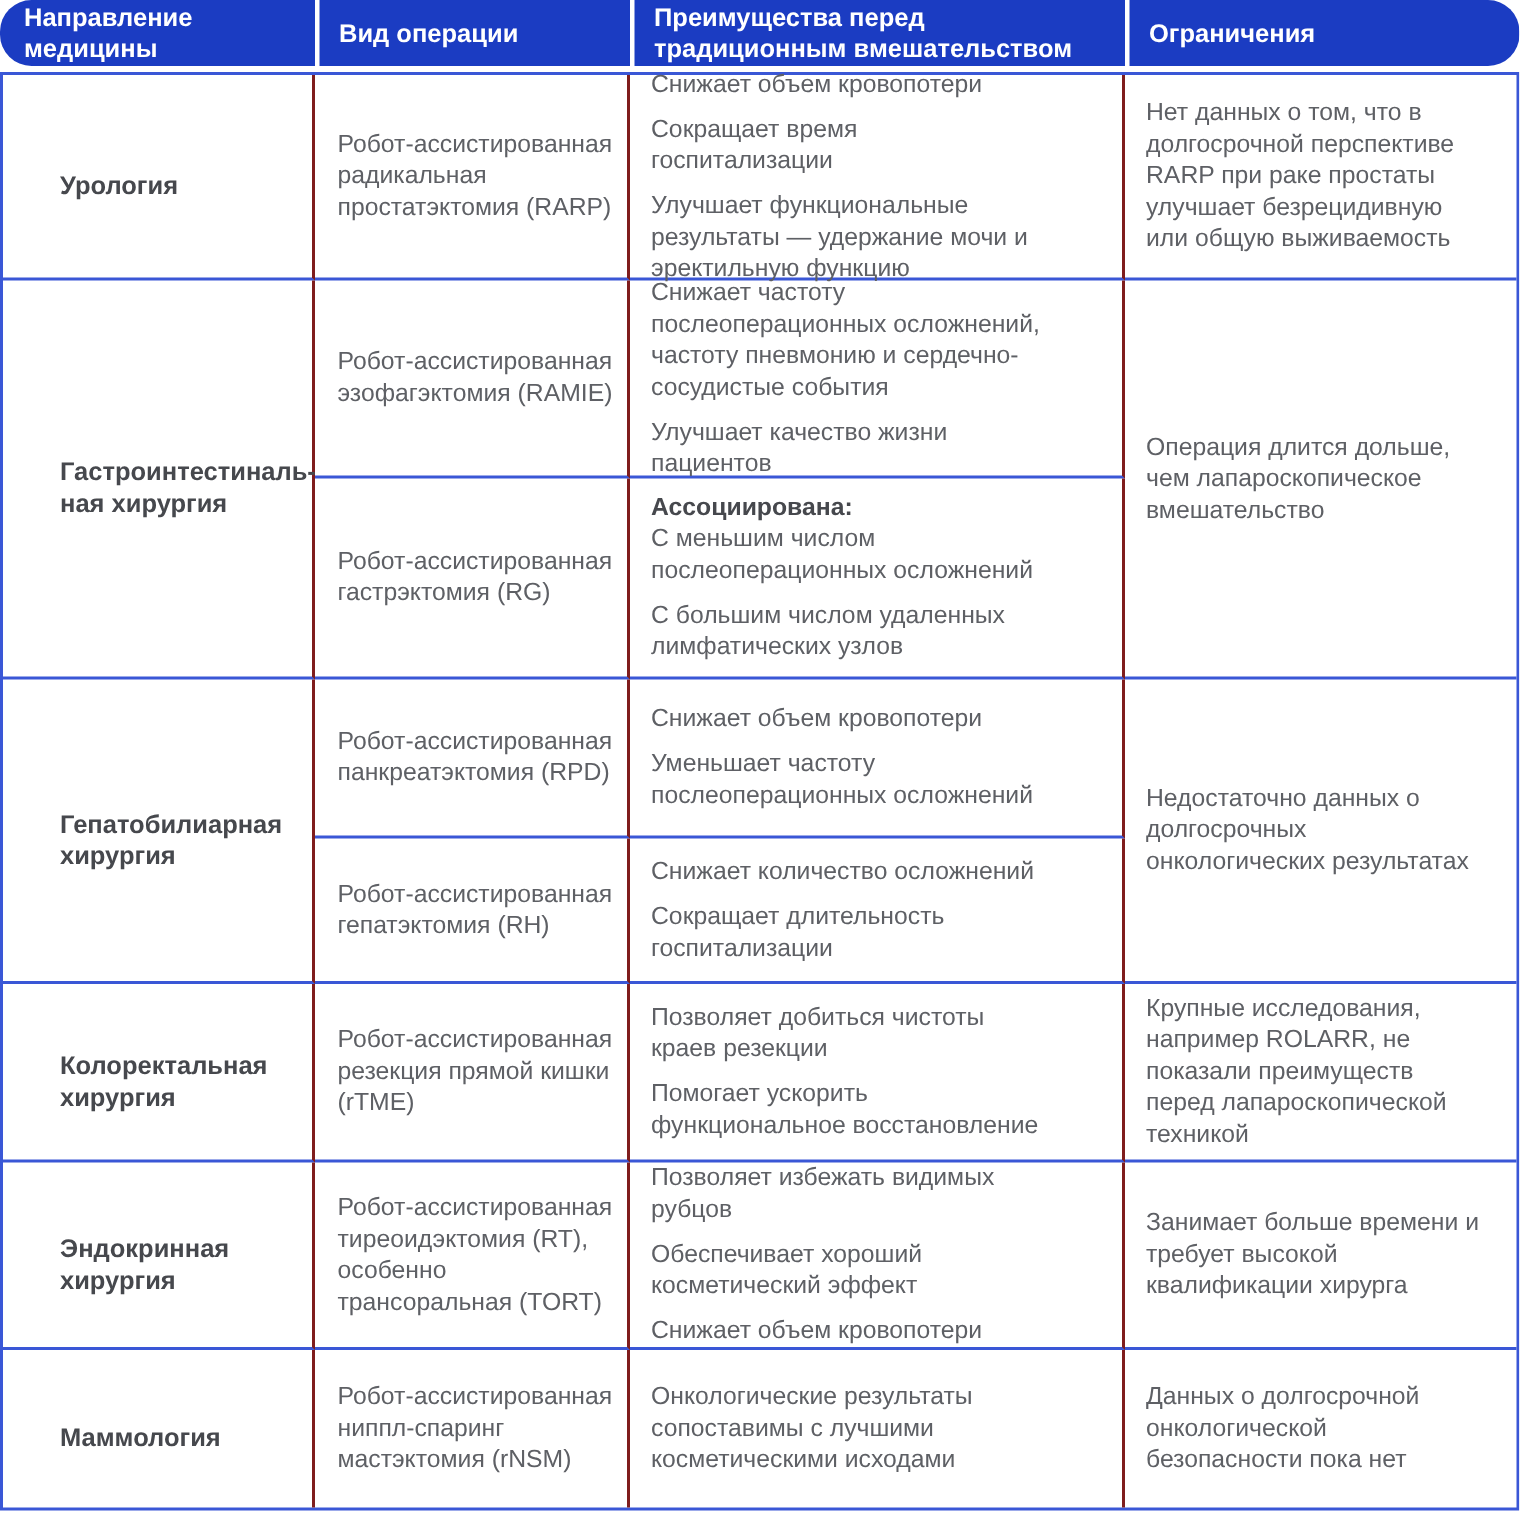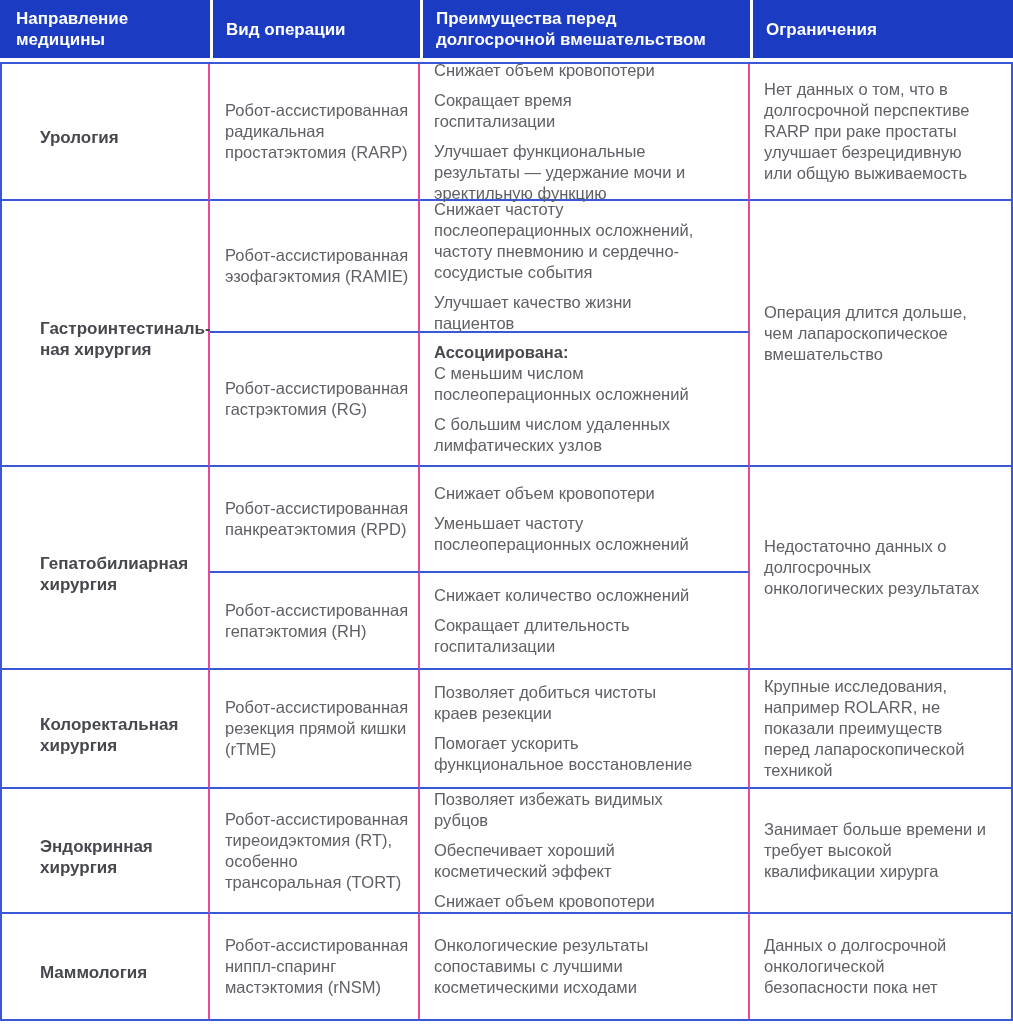--- a/index.html
+++ b/index.html
@@ -1,31 +1,31 @@
 <!DOCTYPE html>
 <html><head>
 <meta charset="utf-8">
 <style>
   html,body{margin:0;padding:0;background:#ffffff;}
   body{width:1013px;height:1024px;font-family:"Liberation Sans",sans-serif;-webkit-font-smoothing:antialiased;}
   .tbl{width:1013px;height:1024px;background:#fff;overflow:hidden;}
 
   
-  .thead{display:grid;grid-template-columns:210px 210px 330px 263px;height:58px;background:#1b3cc2;}
+  .thead{display:grid;grid-template-columns:210px 210px 330px 263px;height:44px;background:#1b3cc2;border-radius:21px;}
   .th{box-sizing:border-box;display:flex;align-items:center;color:#ffffff;font-weight:bold;
       font-size:17px;line-height:21px;padding:0 10px 0 16px;white-space:pre-line;}
   .th + .th{border-left:3px solid #ffffff;padding-left:13px;}
   .hgap{height:4px;background:#ffffff;}
 
   
   .tbody{display:grid;width:1009px;
     grid-template-columns:208px 210px 330px 261px;
     grid-template-rows:137px 132px 134px 106px 97px 119px 125px 105px;
     border:2px solid #3a57d6;}
-  .cell{box-sizing:border-box;border-right:2px solid #ec4899;border-bottom:2px solid #3a57d6;
+  .cell{box-sizing:border-box;border-right:2px solid #7f1d1d;border-bottom:2px solid #3a57d6;
     display:flex;flex-direction:column;justify-content:center;
     font-size:16.5px;line-height:21px;color:#5e6065;}
   .c4{border-right:none;}
   .br0{border-bottom:none;}
 
   .spec{font-weight:bold;color:#46484d;font-size:17px;padding:20px 14px 8px 38px;white-space:pre-line;}
   .op{padding:8px 4px 8px 15px;}
   .ben{padding:10px 52px 10px 14px;}
   .lim{padding:10px 24px 10px 14px;}
 
@@ -42,21 +42,21 @@
 </head>
 <body>
 
 <div class="tbl">
 
   <div class="thead">
     <div class="th">Направление
 медицины</div>
     <div class="th">Вид операции</div>
     <div class="th">Преимущества перед
-долгосрочной вмешательством</div>
+традиционным вмешательством</div>
     <div class="th">Ограничения</div>
   </div>
   <div class="hgap"></div>
 
   <div class="tbody">
 
     <div class="cell spec col1 r1">Урология</div>
     <div class="cell op col2 r1">Робот-ассистированная радикальная простатэктомия (RARP)</div>
     <div class="cell ben col3 r1">
       <p class="item">Снижает объем кровопотери</p>

